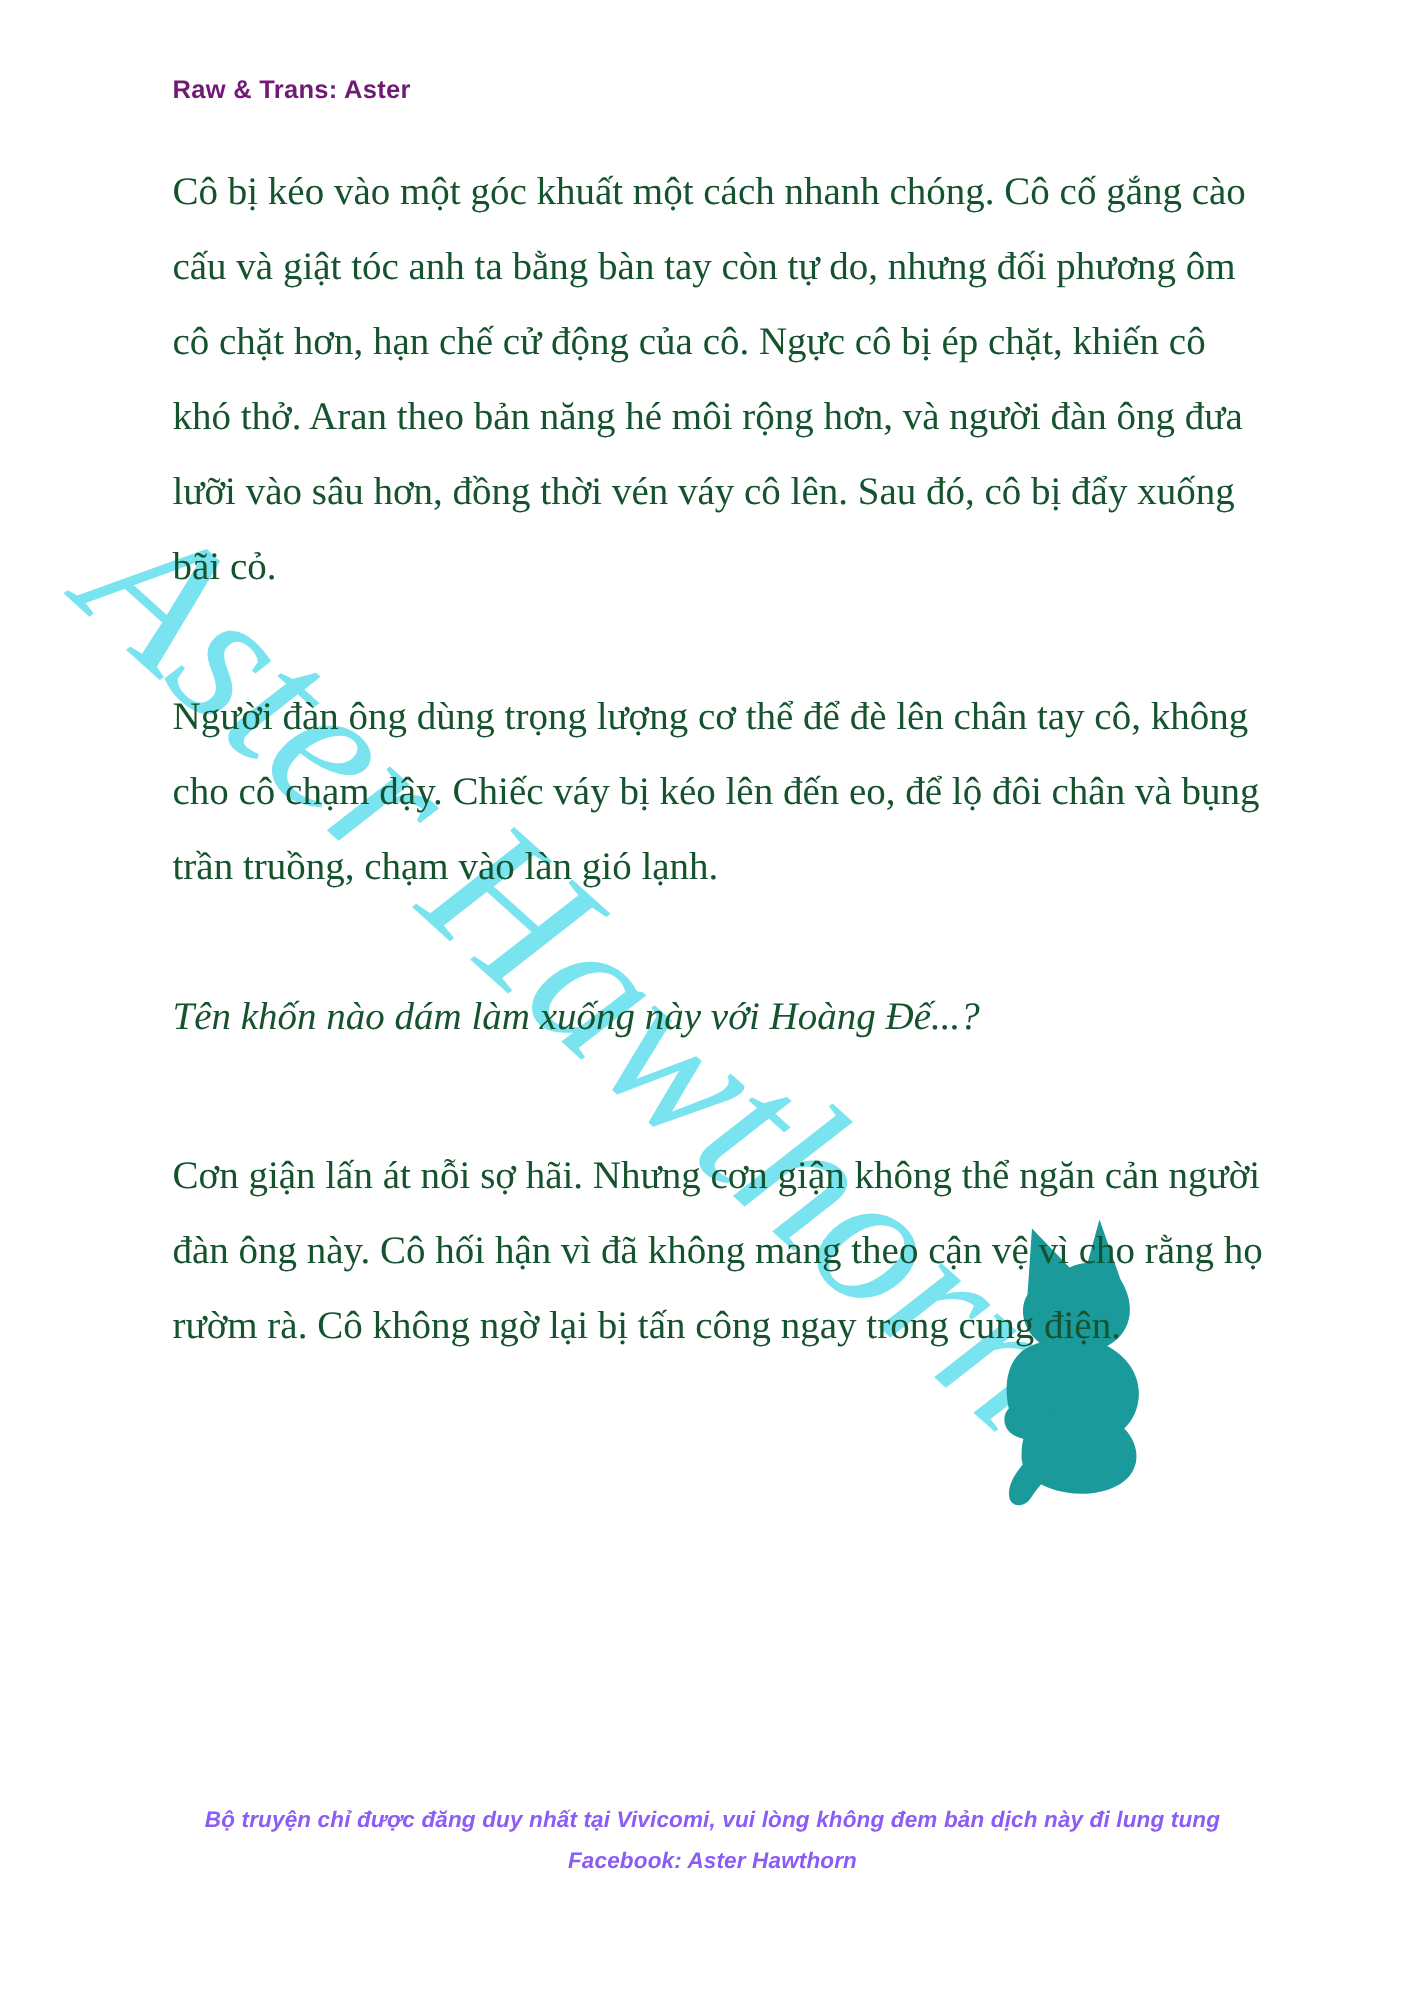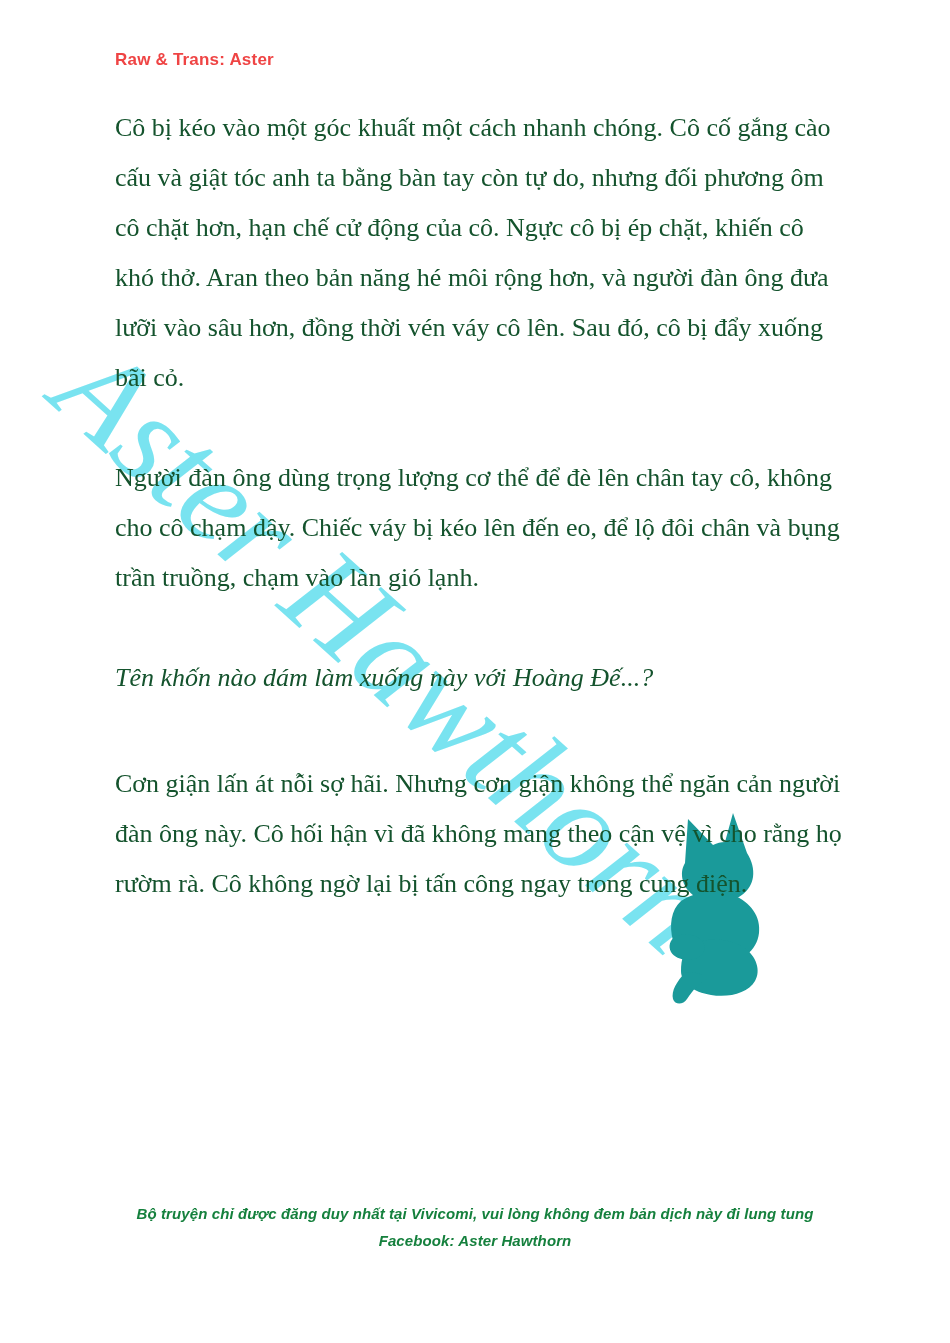--- a/index.html
+++ b/index.html
@@ -19,21 +19,21 @@
   }
 
   
   .page-header {
     position: absolute;
     left: 115px;
     top: 50px;
     font-family: "Liberation Sans", sans-serif;
     font-size: 17px;
     font-weight: 700;
-    color: #ef4444;
+    color: #701a75;
     letter-spacing: 0.2px;
     white-space: nowrap;
   }
 
   
   .watermark {
     position: absolute;
     left: 80px;
     top: 300px;
     width: 700px;
@@ -97,21 +97,21 @@
     right: 0;
     top: 1200px;
     text-align: center;
     z-index: 3;
   }
   .footer-line {
     font-family: "Liberation Sans", sans-serif;
     font-size: 15px;
     font-weight: 700;
     font-style: italic;
-    color: #15803d;
+    color: #8b5cf6;
     line-height: 27px;
     letter-spacing: 0.1px;
     white-space: nowrap;
   }
 
   
   .logo {
     position: absolute;
     left: 14px;
     top: 1288px;

